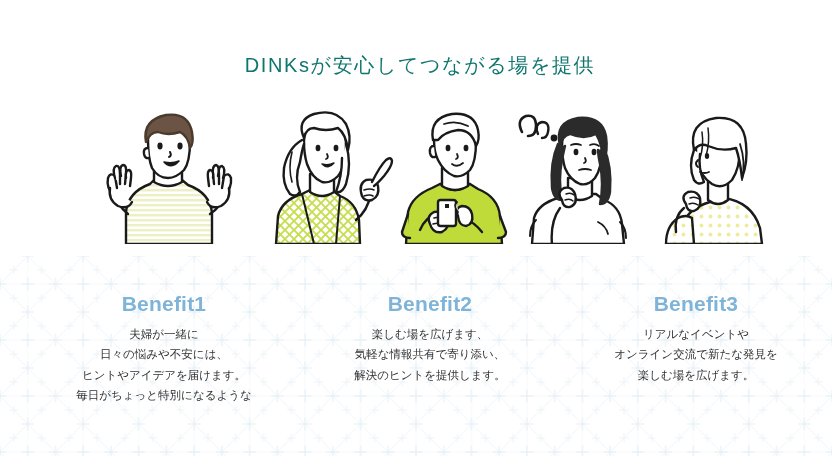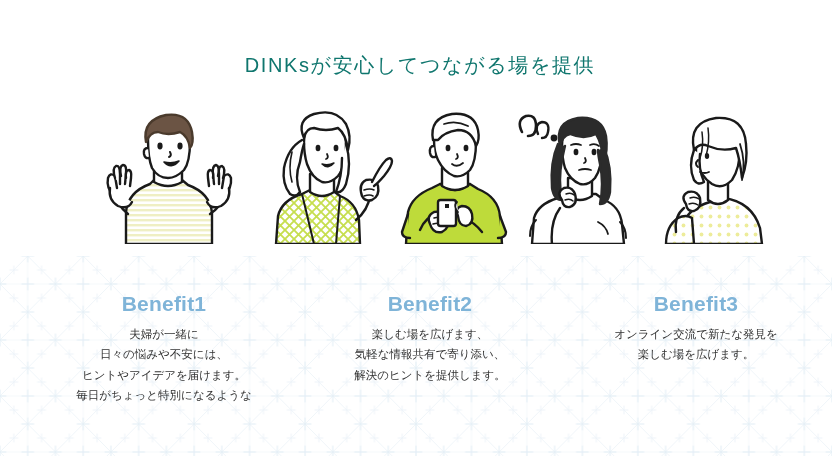--- a/index.html
+++ b/index.html
@@ -476,20 +476,21 @@
               <stop offset="0%" stop-color="#A6CE39"></stop>
                 <stop offset="100%" stop-color="#5BA7D4"></stop>
             </linearGradient>
           </defs>
           <path d="M1 1 L34 1" stroke="url(#g3h)" stroke-width="2.6" fill="none"></path>
           <path d="M1.3 1 L1.3 34" stroke="url(#g3v)" stroke-width="2.6" fill="none"></path>
         </svg>
       </div>
       <div class="benefit-heading">Benefit3</div>
       <div class="benefit-body">
+        <div>リアルなイベントや</div>
         <div>オンライン交流で新たな発見を</div>
         <div>楽しむ場を広げます。</div>
       </div>
       <div class="corner corner-br">
         <svg viewBox="0 0 36 36" width="36" height="36" aria-hidden="true">
           <defs>
             <linearGradient id="g3bh" x1="0" y1="0" x2="1" y2="0">
               <stop offset="0%" stop-color="#A6CE39"></stop>
                 <stop offset="100%" stop-color="#5BA7D4"></stop>
             </linearGradient>

